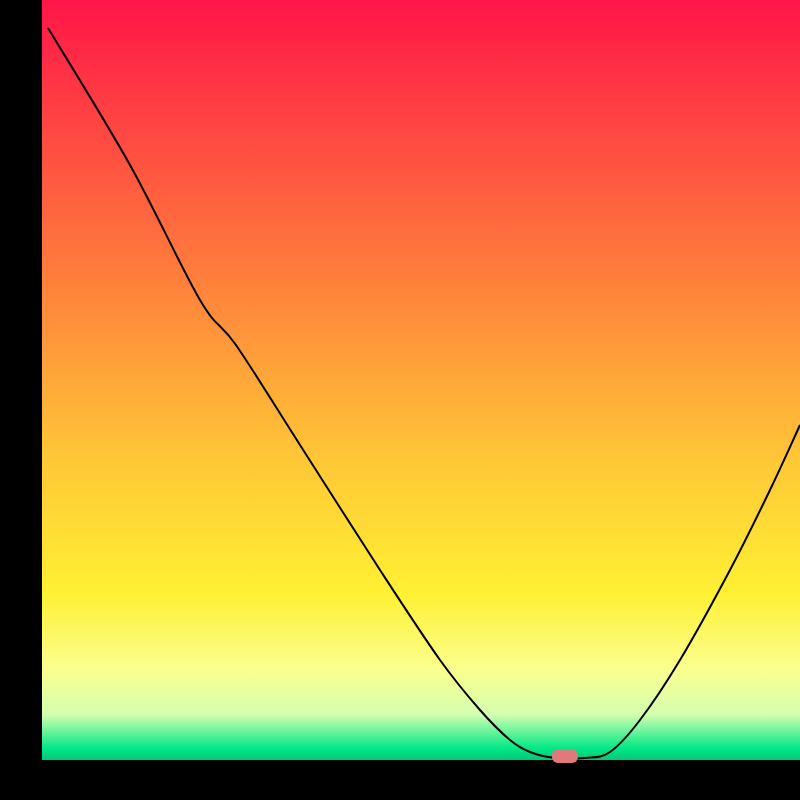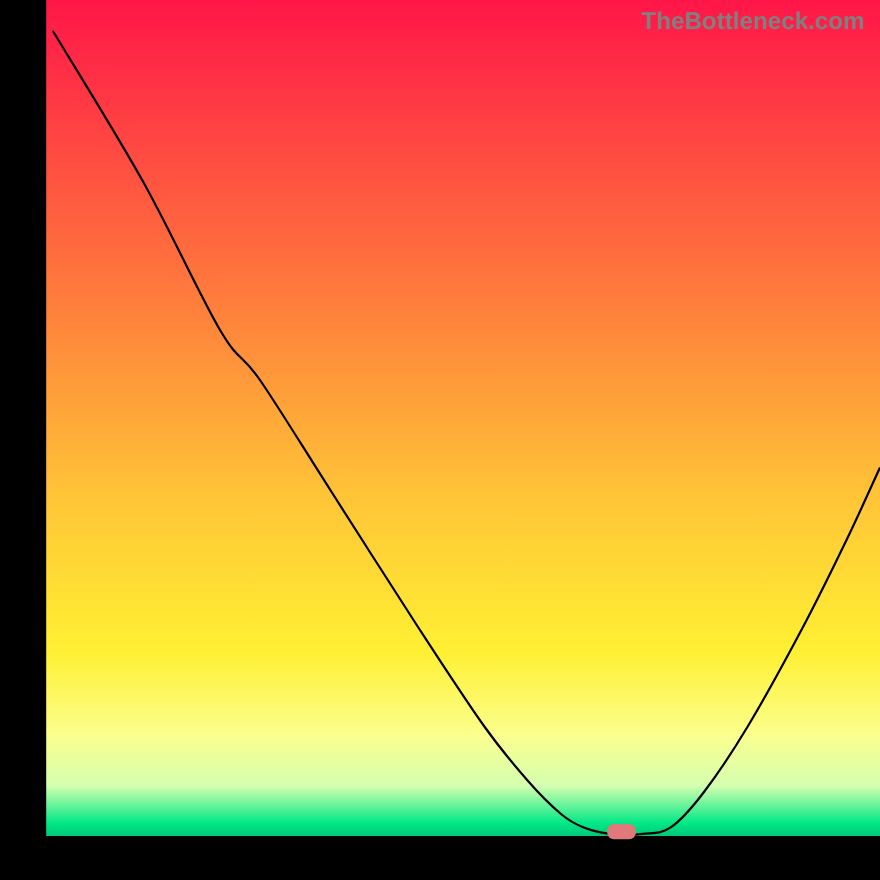--- a/index.html
+++ b/index.html
@@ -51,14 +51,13 @@
     </defs>
 
     <rect x="0" y="0" width="800" height="800" fill="#000000"></rect>
 
     <rect id="plot-rect" fill="url(#bg-grad)" x="42" y="0" width="758" height="760"></rect>
 
     <path id="curve-path" fill="none" stroke="#000000" stroke-width="2" d="M 48 28 C 61.666666666666664 50.83333333333333, 104.66666666666667 119.66666666666666, 130 165 C 155.33333333333334 210.33333333333334, 182.33333333333334 270, 200 300 C 217.66666666666666 330, 219.33333333333334 320.8333333333333, 236 345 C 252.66666666666666 369.1666666666667, 276 407.5, 300 445 C 324 482.5, 356.6666666666667 534.1666666666666, 380 570 C 403.3333333333333 605.8333333333334, 423.3333333333333 636.6666666666666, 440 660 C 456.6666666666667 683.3333333333334, 468.3333333333333 696.6666666666666, 480 710 C 491.6666666666667 723.3333333333334, 501.6666666666667 733, 510 740 C 518.3333333333334 747, 522.5 749, 530 752 C 537.5 755, 545.8333333333334 757, 555 758 C 564.1666666666666 759, 575.8333333333334 759, 585 758 C 594.1666666666666 757, 600.8333333333334 758.3333333333334, 610 752 C 619.1666666666666 745.6666666666666, 628.3333333333334 735.3333333333334, 640 720 C 651.6666666666666 704.6666666666666, 665 685, 680 660 C 695 635, 715 598.3333333333334, 730 570 C 745 541.6666666666666, 758.3333333333334 514.1666666666666, 770 490 C 781.6666666666666 465.8333333333333, 795 435.8333333333333, 800 425"></path>
 
     <rect id="marker-rect" rx="6" ry="6" x="552" y="749" width="26" height="14" fill="#e07a7a"></rect>
   </svg>
-  <div class="watermark">TheBottleneck.com</div>
 </div>
 
 </body></html>

